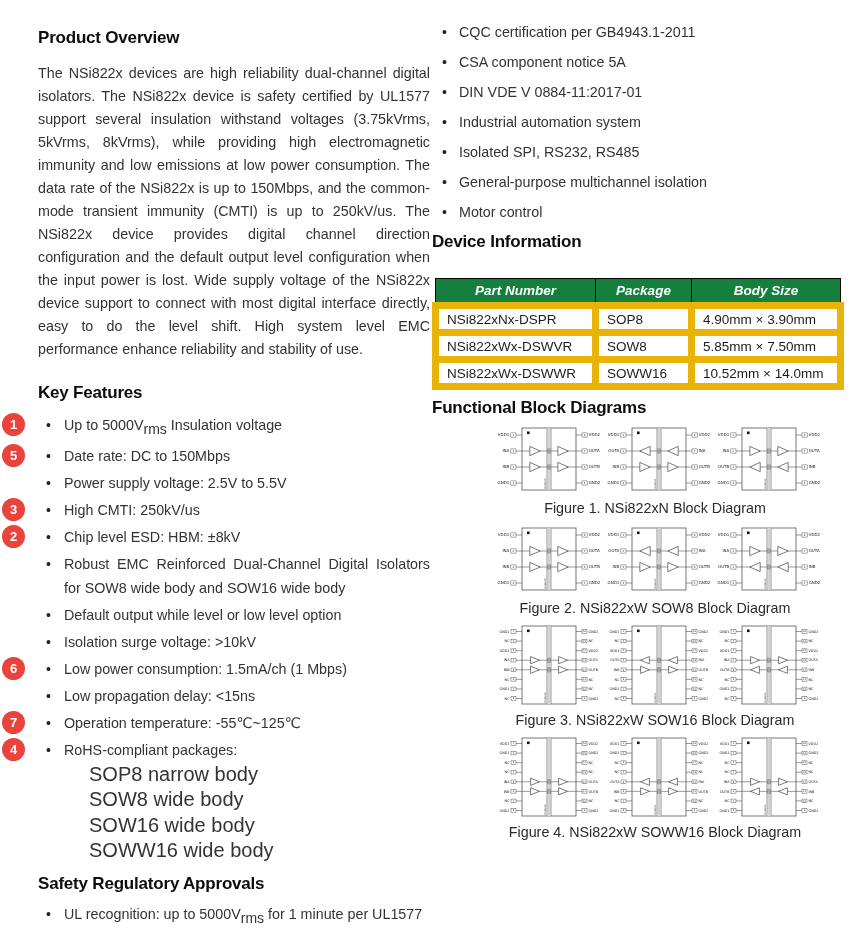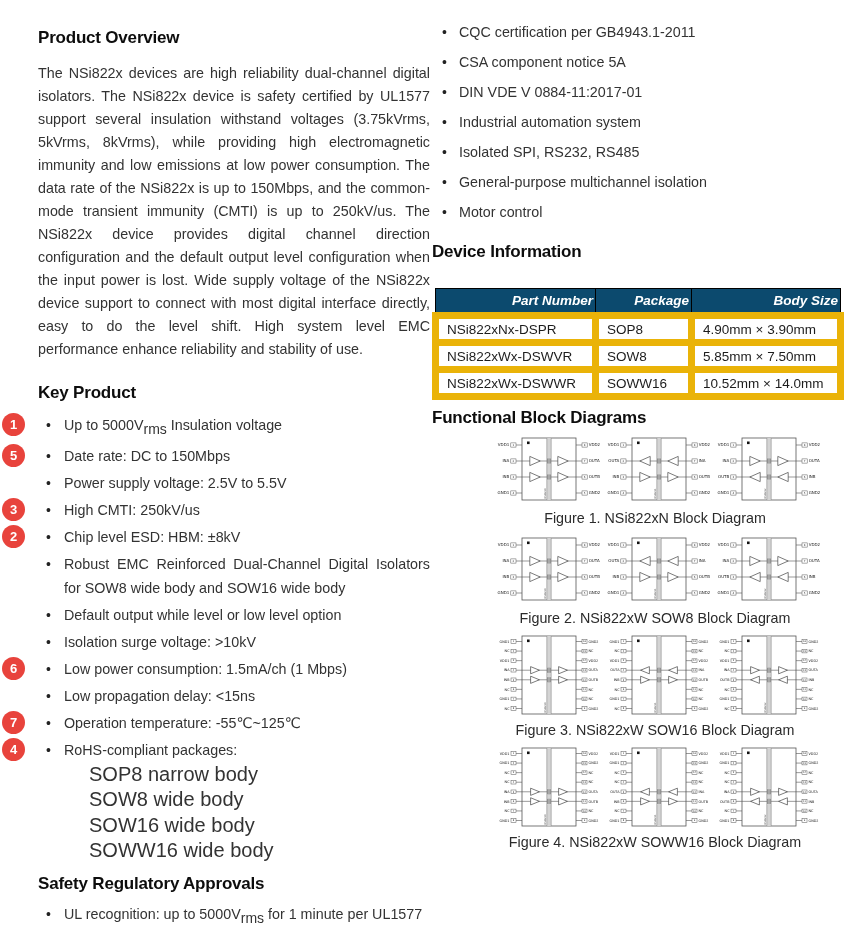--- a/index.html
+++ b/index.html
@@ -27,45 +27,45 @@
            background:#e8433c; color:#fff; font-size:13px; font-weight:700;
            display:flex; align-items:center; justify-content:center; }
   .subline { font-size:20px; line-height:25.5px; color:#333; padding-left:25px; }
   ul.safety { margin-top:8px; }
 
   ul.approvals { margin-top:22px; }
   ul.approvals li, ul.apps li { margin-bottom:10px; }
   ul.approvals .dot, ul.apps .dot { margin-left:10px; flex-basis:17px; line-height:20px; }
   ul.approvals .btext, ul.apps .btext { line-height:20px; }
   .apps-h { margin-top:6px; margin-bottom:24px; }
-  .devinfo-h { margin-top:20px; }
+  .devinfo-h { margin-top:10px; }
 
   table.dev { margin-top:26px; width:405px; border-collapse:collapse; table-layout:fixed; }
-  table.dev th { background:#0c4a6e; color:#fff; font-style:italic; font-weight:700;
-                 font-size:13.5px; text-align:right; padding:4px 2px; border:1px solid #000;margin-top:32px; }
+  table.dev th { background:#15803d; color:#fff; font-style:italic; font-weight:700;
+                 font-size:13.5px; text-align:center; padding:4px 2px; border:1px solid #000;margin-top:32px; }
   table.dev td { font-size:13.5px; color:#1c1c1c; border:7px solid #eab308; padding:2.5px 8px;
                  white-space:nowrap; overflow:hidden; }
   col.c1 { width:160px; } col.c2 { width:96px; } col.c3 { width:149px; }
 
   .fbd-h { margin-top:8px; margin-bottom:6px; }
   .fig { width:330px; margin-left:58px; margin-top:4px; margin-bottom:8px; }
   .fig svg { display:block; }
   .fig svg text { font-family:"DejaVu Sans",sans-serif; }
   .figcap { margin-top:4px; text-align:center; font-size:14.3px; line-height:16px; color:#2b2b2b; }
 </style>
 </head>
 <body>
 
 <div class="page">
 
   <div class="col left">
     <h2 class="sec pov-h">Product Overview</h2>
     <p class="pov-p">The NSi822x devices are high reliability dual-channel digital isolators. The NSi822x device is safety certified by UL1577 support several insulation withstand voltages (3.75kVrms, 5kVrms, 8kVrms), while providing high electromagnetic immunity and low emissions at low power consumption. The data rate of the NSi822x is up to 150Mbps, and the common-mode transient immunity (CMTI) is up to 250kV/us. The NSi822x device provides digital channel direction configuration and the default output level configuration when the input power is lost. Wide supply voltage of the NSi822x device support to connect with most digital interface directly, easy to do the level shift. High system level EMC performance enhance reliability and stability of use.</p>
 
-    <h2 class="sec kf-h">Key Product</h2>
+    <h2 class="sec kf-h">Key Features</h2>
     <ul class="blist features" id="features-list">
         <li class="bitem feat">
           <span class="badge">1</span>
           <span class="dot">•</span>
           <div class="btext">Up to 5000V<sub>rms</sub> Insulation voltage</div>
         </li>
         <li class="bitem feat">
           <span class="badge">5</span>
           <span class="dot">•</span>
           <div class="btext">Date rate: DC to 150Mbps</div>

